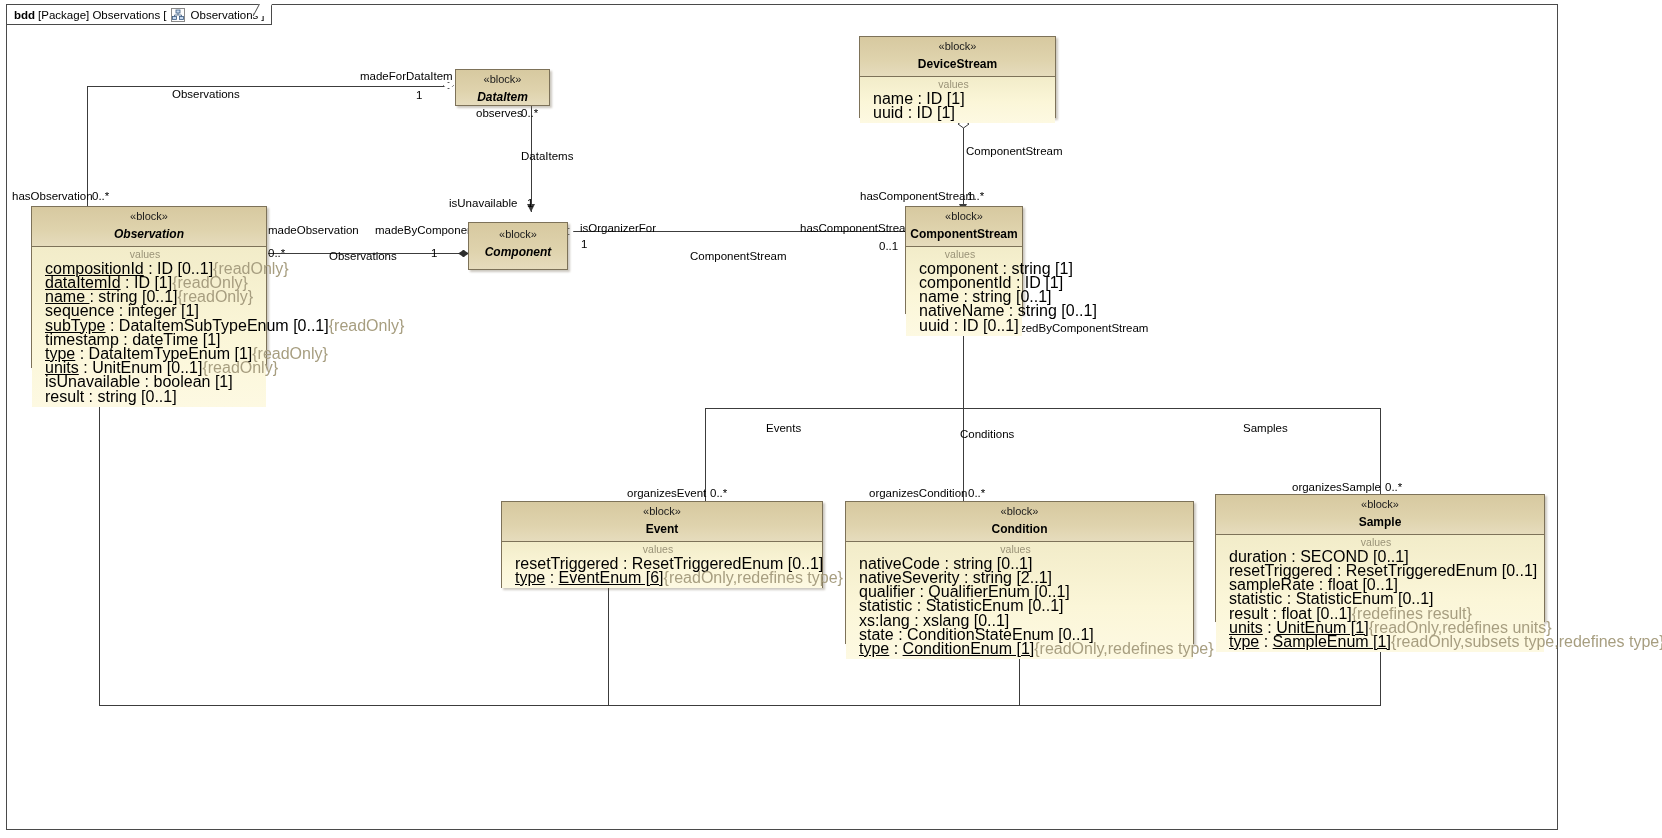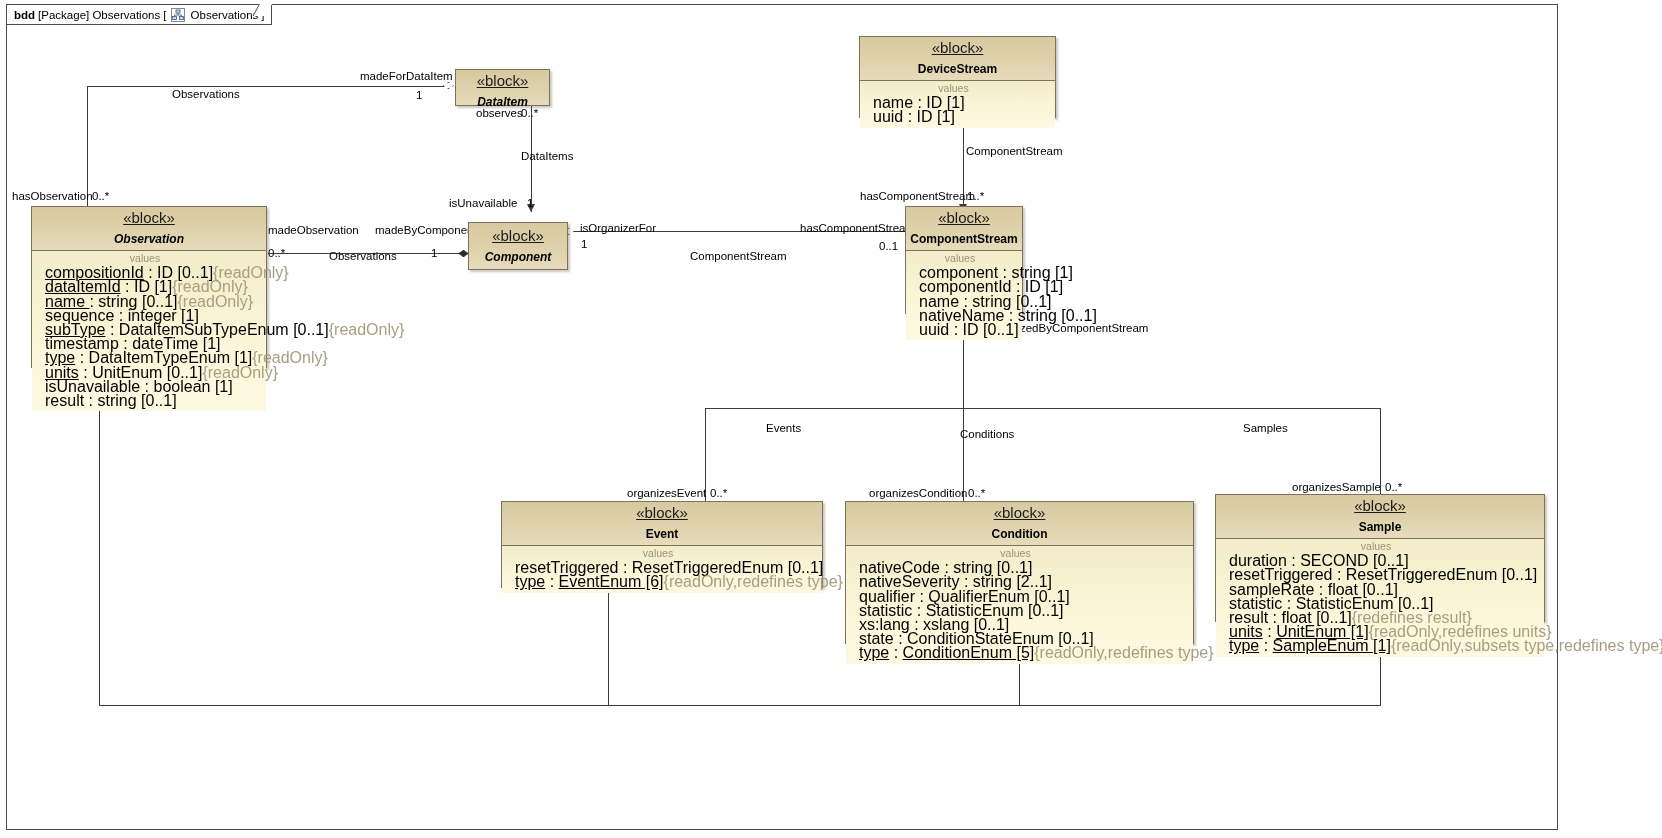--- a/index.html
+++ b/index.html
@@ -79,24 +79,23 @@
   }
   .block-head {
     background: #d9cca3;
     background: linear-gradient(to bottom, #d7c9a0 0%, #dfd3ad 60%, #e6dcbd 100%);
     border-bottom: 1px solid #7d7259;
     text-align: center;
     padding: 3px 4px 4px 4px;
     line-height: 1.12;
   }
   .stereo {
-    font-size: 15px;
+    font-size: 11px;
     color: #1a1a1a;
     display: block;
-    text-decoration: underline;
   }
   .bname {
     font-size: 12px;
     font-weight: bold;
     color: #000;
     display: block;
     margin-top: 6px;
   }
   .bname.abstract { font-style: italic; }
   .block-body {
@@ -361,21 +360,21 @@
       <span class="bname">Condition</span>
     </div>
     <div class="block-body">
       <div class="values-label">values</div>
       <div class="attr">nativeCode : string [0..1]</div>
       <div class="attr">nativeSeverity : string [2..1]</div>
       <div class="attr">qualifier : QualifierEnum [0..1]</div>
       <div class="attr">statistic : StatisticEnum [0..1]</div>
       <div class="attr">xs:lang : xslang [0..1]</div>
       <div class="attr">state : ConditionStateEnum [0..1]</div>
-      <div class="attr"><span class="u">type</span> : <span class="u">ConditionEnum [5]</span><span class="ro">{readOnly,redefines type}</span></div>
+      <div class="attr"><span class="u">type</span> : <span class="u">ConditionEnum [1]</span><span class="ro">{readOnly,redefines type}</span></div>
     </div>
   </div>
 
   <div class="block" style="left:1215px; top:494px; width:330px; height:128px;">
     <div class="block-head">
       <span class="stereo">«block»</span>
       <span class="bname">Sample</span>
     </div>
     <div class="block-body">
       <div class="values-label">values</div>

